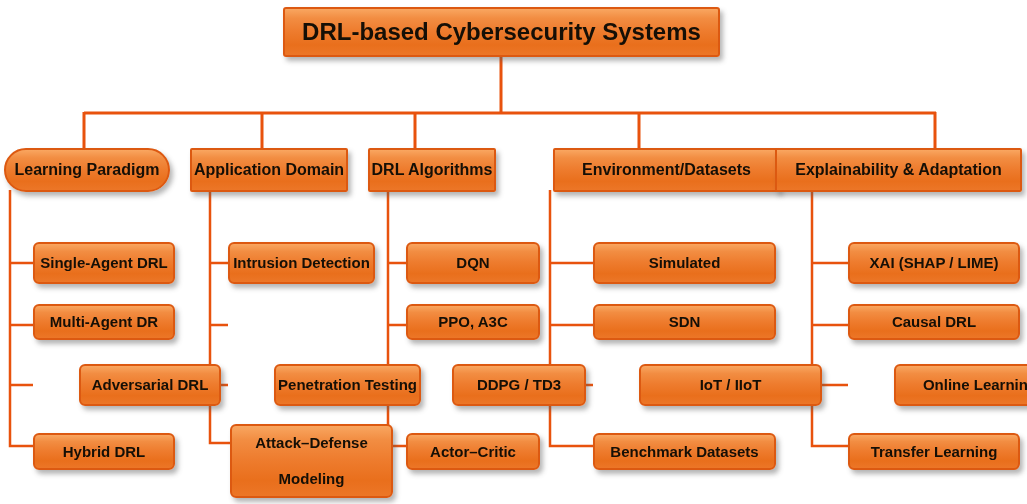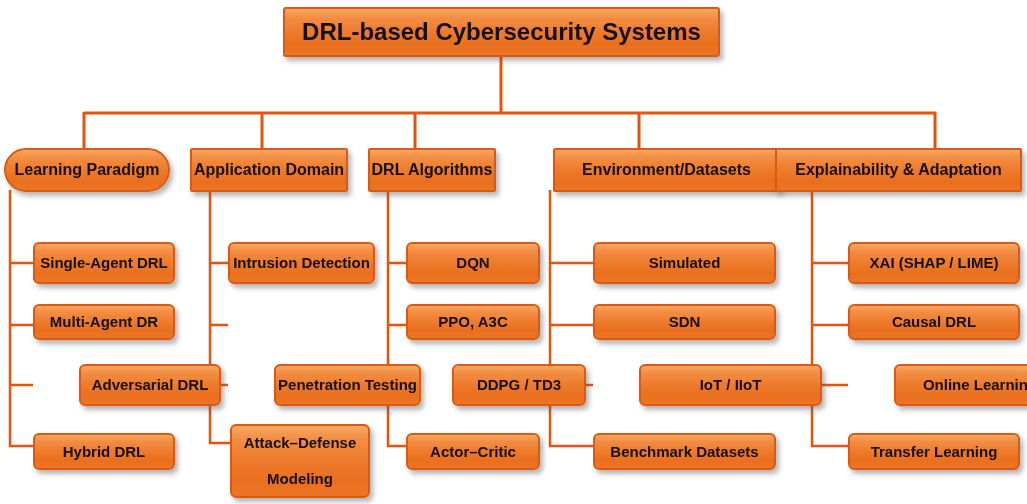--- a/index.html
+++ b/index.html
@@ -34,21 +34,21 @@
   .leaf{font-size:15px;border-radius:6px;}
   .col1{left:33px;width:142px;}
   .col2{left:228px;width:147px;}
   .col3{left:406px;width:134px;}
   .col4{left:593px;width:183px;}
   .col5{left:848px;width:172px;}
   .row1{top:242px;height:42px;}
   .row2{top:304px;height:36px;}
   .row3{top:364px;height:42px;margin-left:46px;}
   .row4{top:433px;height:37px;}
-  .tall{left:230px;width:140px;top:424px;height:74px;line-height:36px;padding:13px 6px;}
+  .tall{left:230px;width:163px;top:424px;height:74px;line-height:36px;padding:13px 6px;}
 </style>
 </head>
 <body>
 
 <div class="canvas">
 
   <svg class="connectors" width="1027" height="504" viewBox="0 0 1027 504">
 
     <path d="M501,57 V114 M84,113 H936 M84,112 V149 M262,112 V149 M415,112 V149 M639,112 V149 M935,112 V149" stroke="#e8520d" stroke-width="3" fill="none"></path>
 

